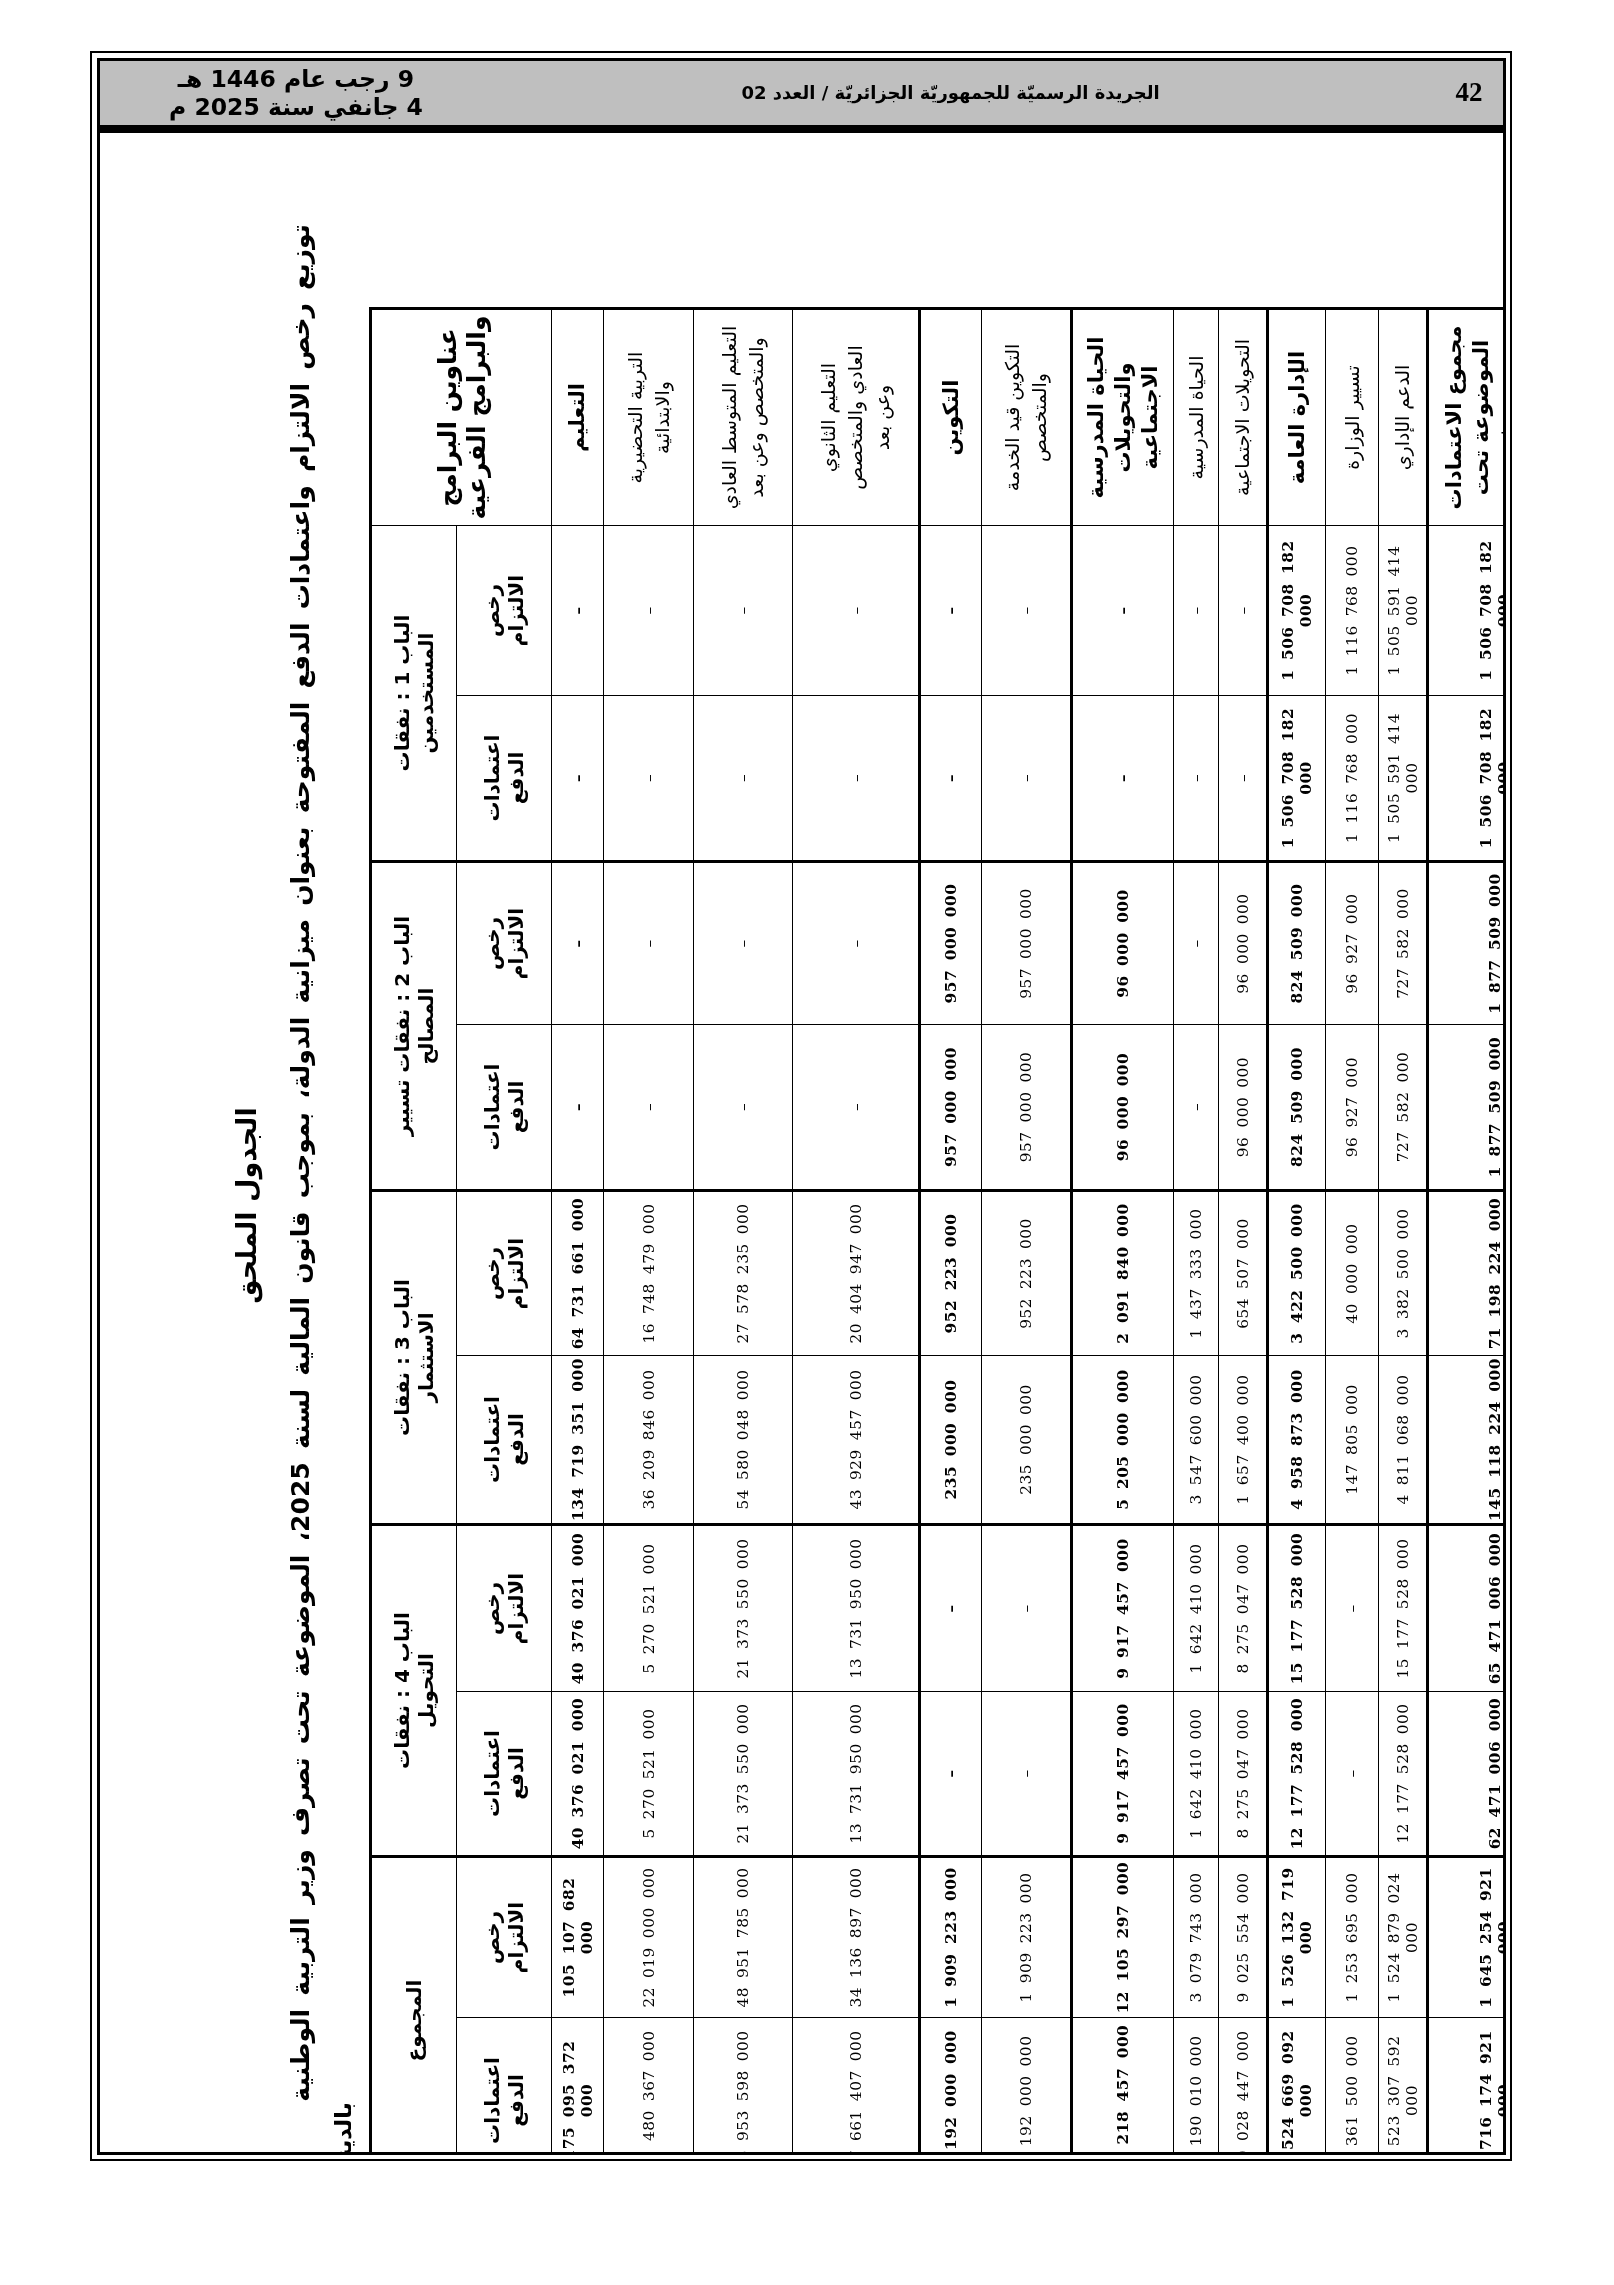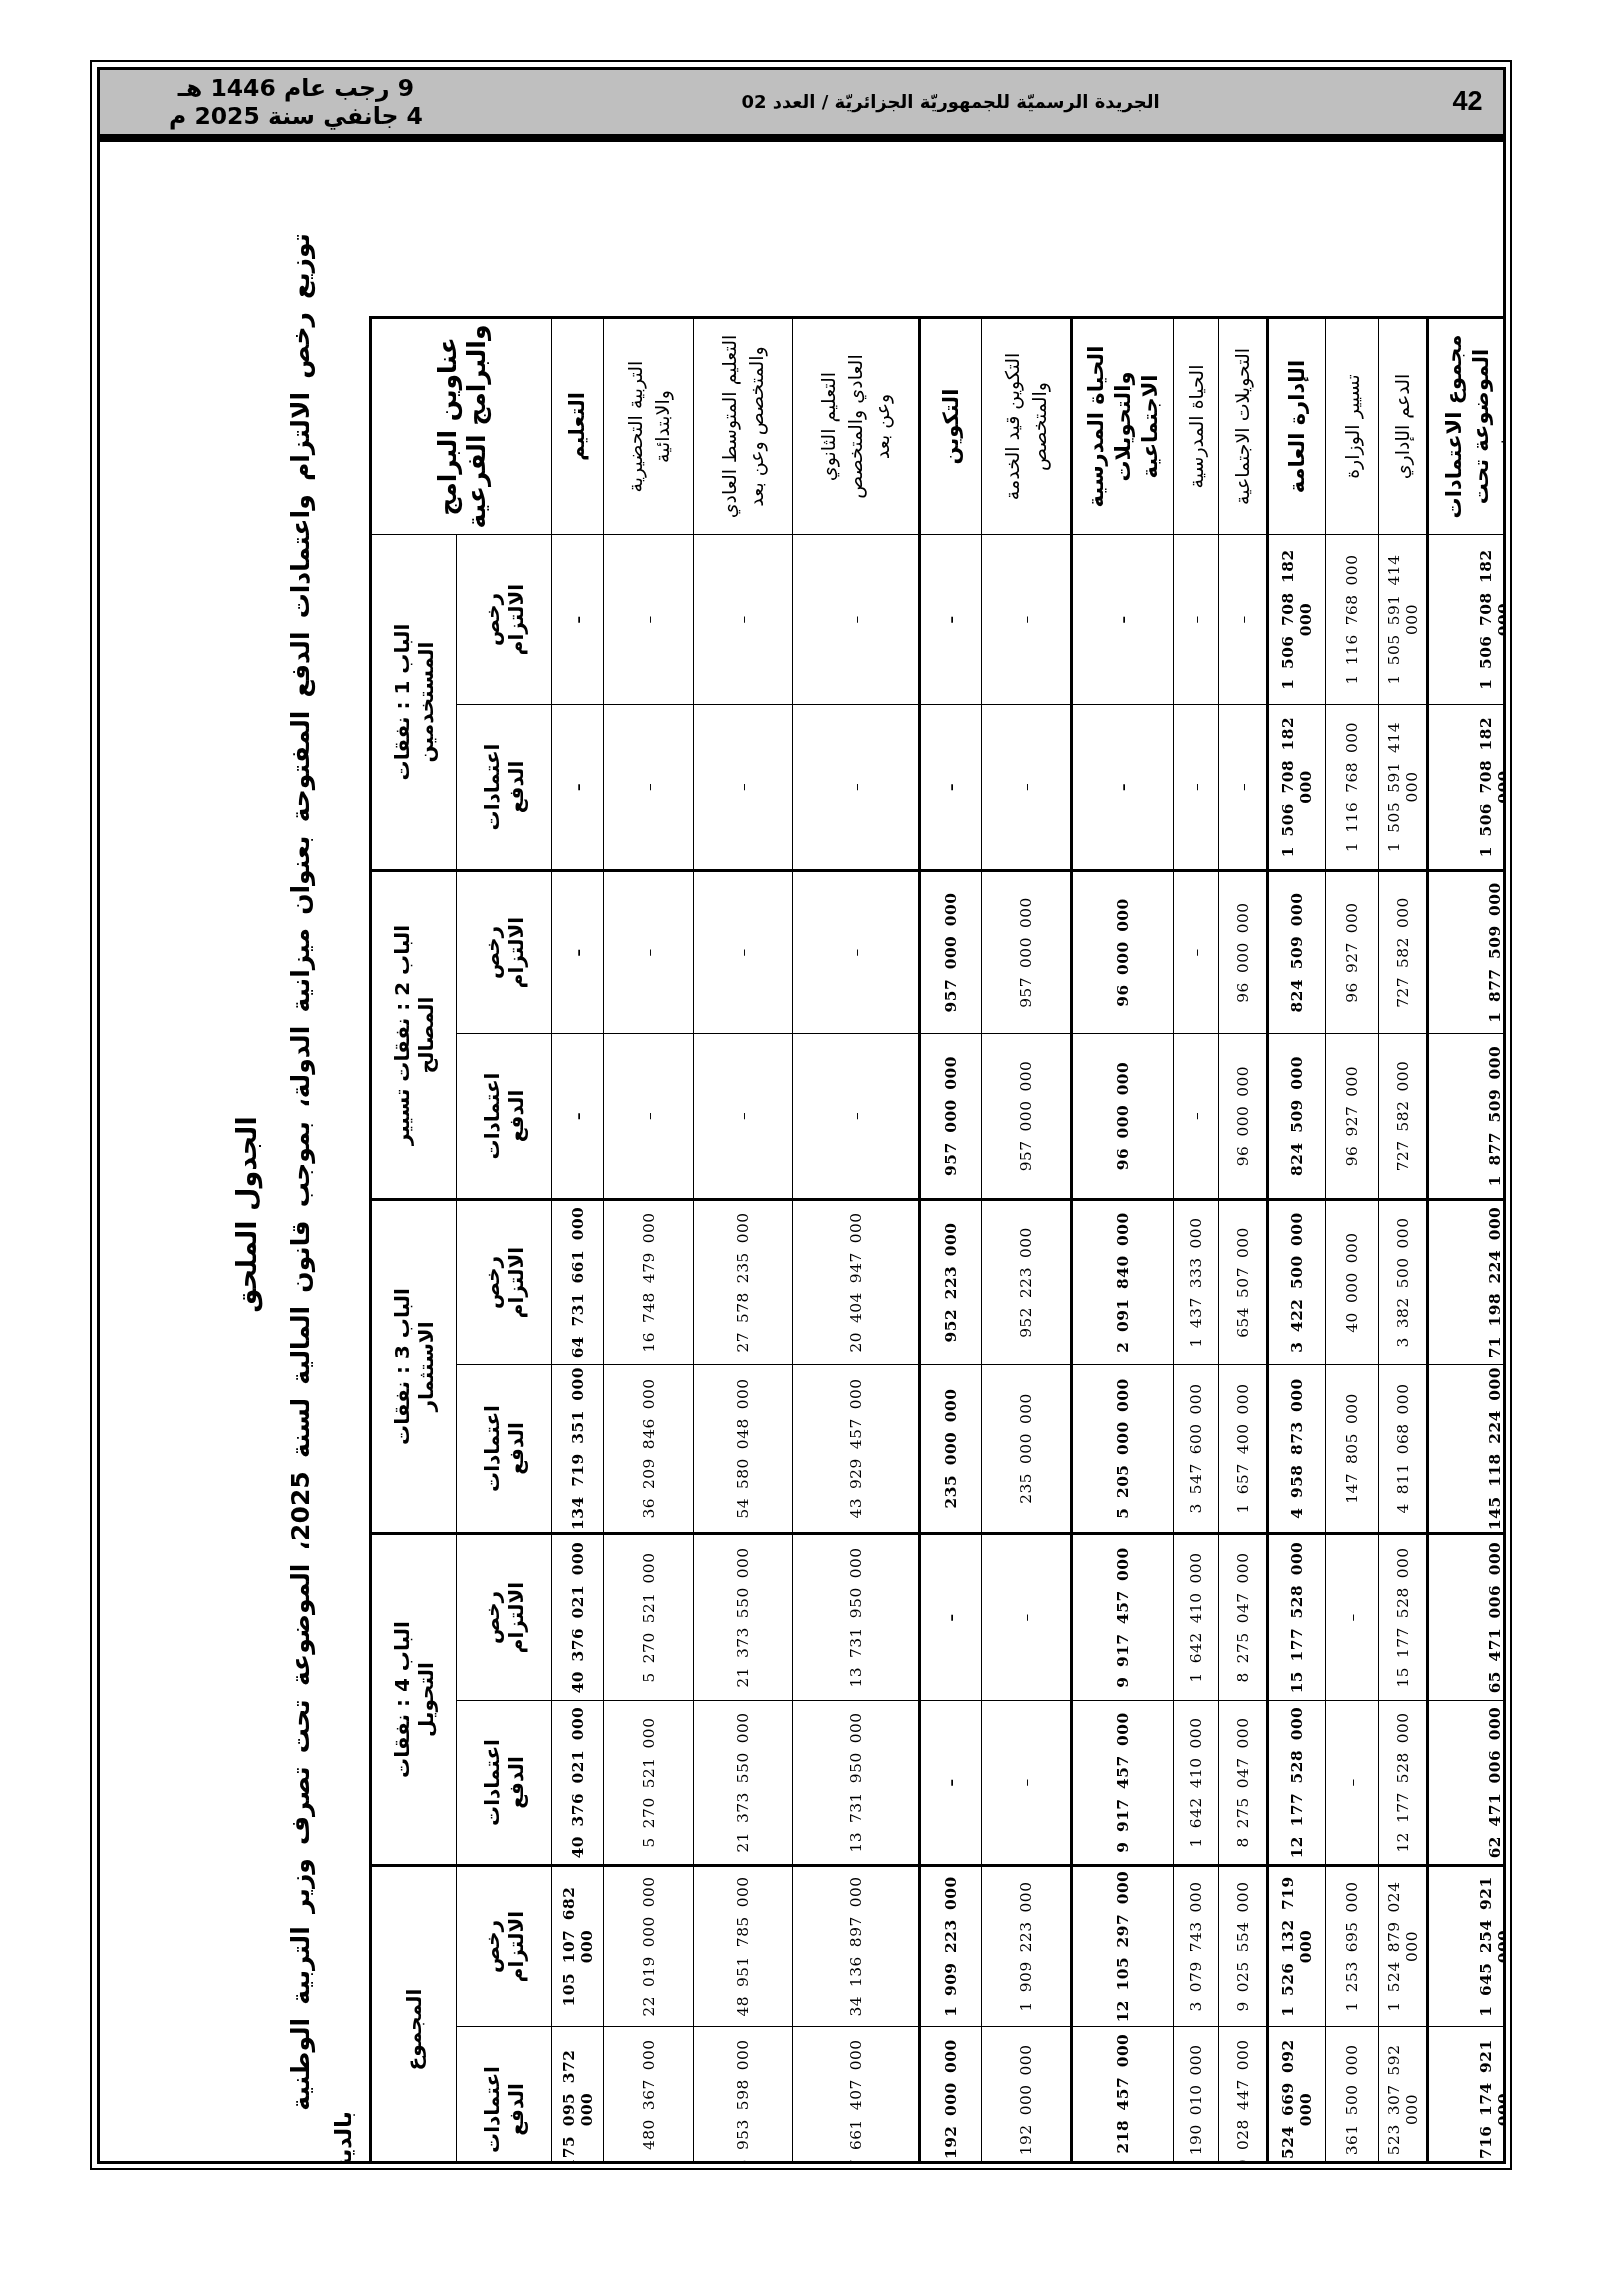--- a/index.html
+++ b/index.html
@@ -1,27 +1,27 @@
 <!DOCTYPE html>
 <html lang="ar" style="font-size:14.5px"><head>
 <meta charset="utf-8">
 <style>
   html,body{margin:0;padding:0;background:#fff;}
   body{width:1615px;height:2285px;position:relative;font-family:"DejaVu Sans",sans-serif;color:#000;}
 
   
-  .frame-outer{position:absolute;left:90px;top:60px;width:1418px;height:2106px;border:2.7px solid #000;}
+  .frame-outer{position:absolute;left:90px;top:51px;width:1418px;height:2106px;border:2.7px solid #000;}
   .frame-inner{position:absolute;inset:4.5px;border:3.6px solid #000;overflow:hidden;}
 
   
   .masthead{height:72px;background:#bfbfbf;border-bottom:8.1px solid #000;
             display:flex;align-items:center;padding:0 20px;box-sizing:border-box;}
   .m-dates{width:353px;text-align:center;font-weight:bold;font-size:23.5px;line-height:28px;}
   .m-title{flex:1;text-align:center;font-weight:bold;font-size:18px;}
-  .m-pagenum{width:54px;text-align:right;font-weight:bold;font-size:27px;font-family:Liberation Sans, sans-serif;}
+  .m-pagenum{width:54px;text-align:right;font-weight:bold;font-size:27px;font-family:Liberation Serif, serif;}
 
   
   .sheet{position:absolute;left:127px;top:2126px;width:1963px;height:1361px;
          transform:rotate(-90deg);transform-origin:0 0;direction:rtl;}
   .annex-heading{font-size:27px;font-weight:bold;text-align:center;line-height:36px;margin-top:1.8px;}
   .annex-subtitle{font-size:25px;font-weight:bold;white-space:nowrap;line-height:54px;
                   margin-top:9px;word-spacing:4.5px;letter-spacing:0.5px;}
   .unit-note{font-size:22px;font-weight:bold;text-align:left;padding-left:9px;line-height:27px;margin-top:1.8px;}
 
   

